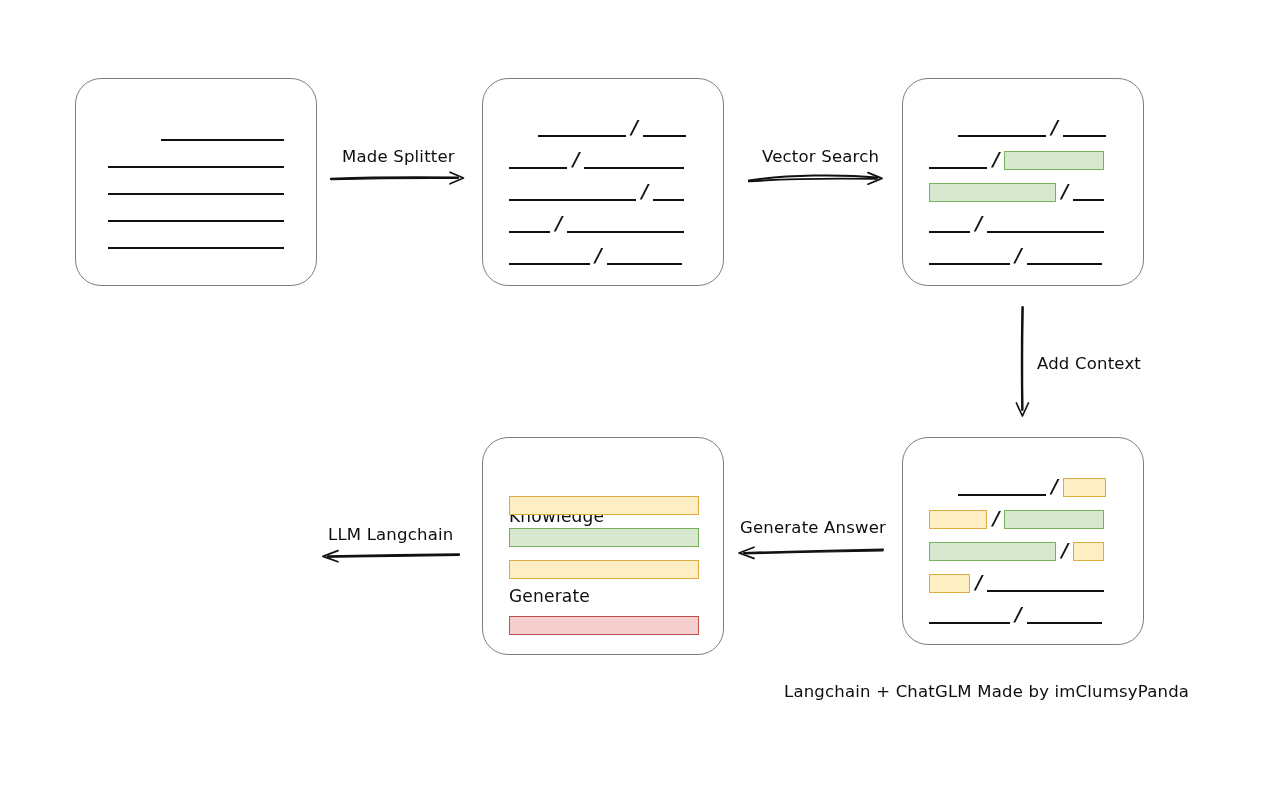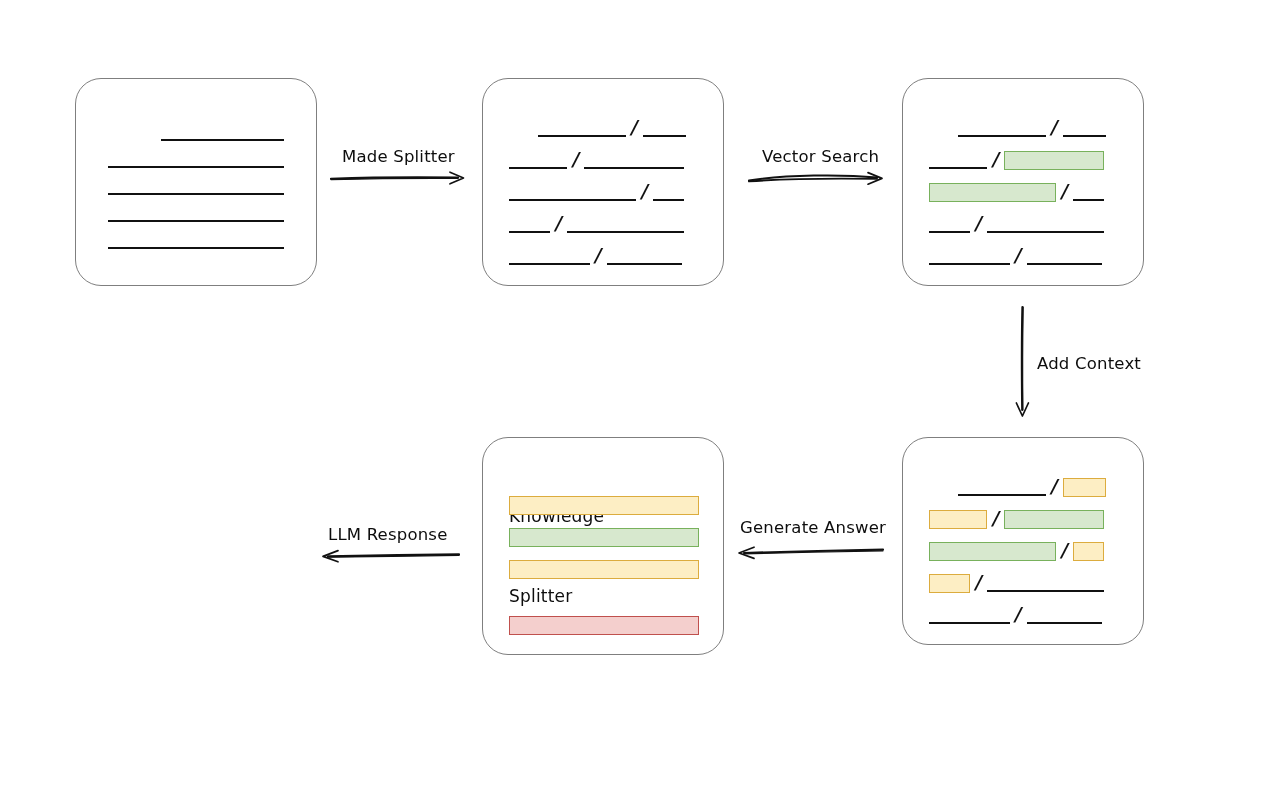--- a/index.html
+++ b/index.html
@@ -238,30 +238,30 @@
   <div class="arrow-label" style="left:1037px; top:354px;">Add Context</div>
 
 
   <div class="arrow-wrap" style="left:320px; top:546px;">
     <svg width="140" height="20" viewBox="0 0 140 20" fill="none">
       <path d="M139 8.4 C100 8.8, 44 9.6, 8 10.4" stroke="#111" stroke-width="2.2" stroke-linecap="round" fill="none"></path>
       <path d="M139 9.4 C102 10.0, 46 10.6, 8 11.2" stroke="#111" stroke-width="1.2" stroke-linecap="round" fill="none"></path>
       <path d="M18 4.6 L3 10.4 L18 15.8" stroke="#111" stroke-width="1.7" stroke-linejoin="round" stroke-linecap="round" fill="none"></path>
     </svg>
   </div>
-  <div class="arrow-label" style="left:328px; top:525px;">LLM Response</div>
+  <div class="arrow-label" style="left:328px; top:525px;">LLM Langchain</div>
 
   <div class="doc-box" style="left:482px; top:437px; width:242px; height:218px;">
     <div class="box-title" style="left:26px; top:27px;margin-top:41px;">Knowledge</div>
 
     <div class="kq-bar hl-yellow" style="left:26px; top:58px; width:190px;"></div>
     <div class="kq-bar hl-green" style="left:26px; top:90px; width:190px;"></div>
     <div class="kq-bar hl-yellow" style="left:26px; top:122px; width:190px;"></div>
 
-    <div class="box-title" style="left:26px; top:148px;">Splitter</div>
+    <div class="box-title" style="left:26px; top:148px;">Generate</div>
 
     <div class="kq-bar hl-red" style="left:26px; top:178px; width:190px;"></div>
   </div>
 
   <div class="arrow-wrap" style="left:736px; top:542px;">
     <svg width="148" height="20" viewBox="0 0 148 20" fill="none">
       <path d="M147 7.6 C106 8.2, 46 10.0, 8 11.0" stroke="#111" stroke-width="2.2" stroke-linecap="round" fill="none"></path>
       <path d="M147 8.8 C108 9.4, 48 11.0, 8 11.8" stroke="#111" stroke-width="1.2" stroke-linecap="round" fill="none"></path>
       <path d="M18 5.2 L3 11.0 L18 16.4" stroke="#111" stroke-width="1.7" stroke-linejoin="round" stroke-linecap="round" fill="none"></path>
     </svg>
@@ -292,14 +292,15 @@
           <span class="seg-rule" style="width: calc(68% - 10.88px);"></span>
         </div>
         <div class="line-row" style="left: 26px; right: 26px; width: calc(100% - 52px); top: 166px;">
           <span class="seg-rule" style="width: calc(47% - 7.52px);"></span>
           <span class="seg-slash">/</span>
           <span class="seg-rule" style="width: calc(44% - 7.04px);"></span>
         </div>
       </div>
   </div>
 
+  <div class="footer-credit" style="left:784px; top:682px;">Langchain + ChatGLM Made by imClumsyPanda</div>
 
 </div>
 
 </body></html>

